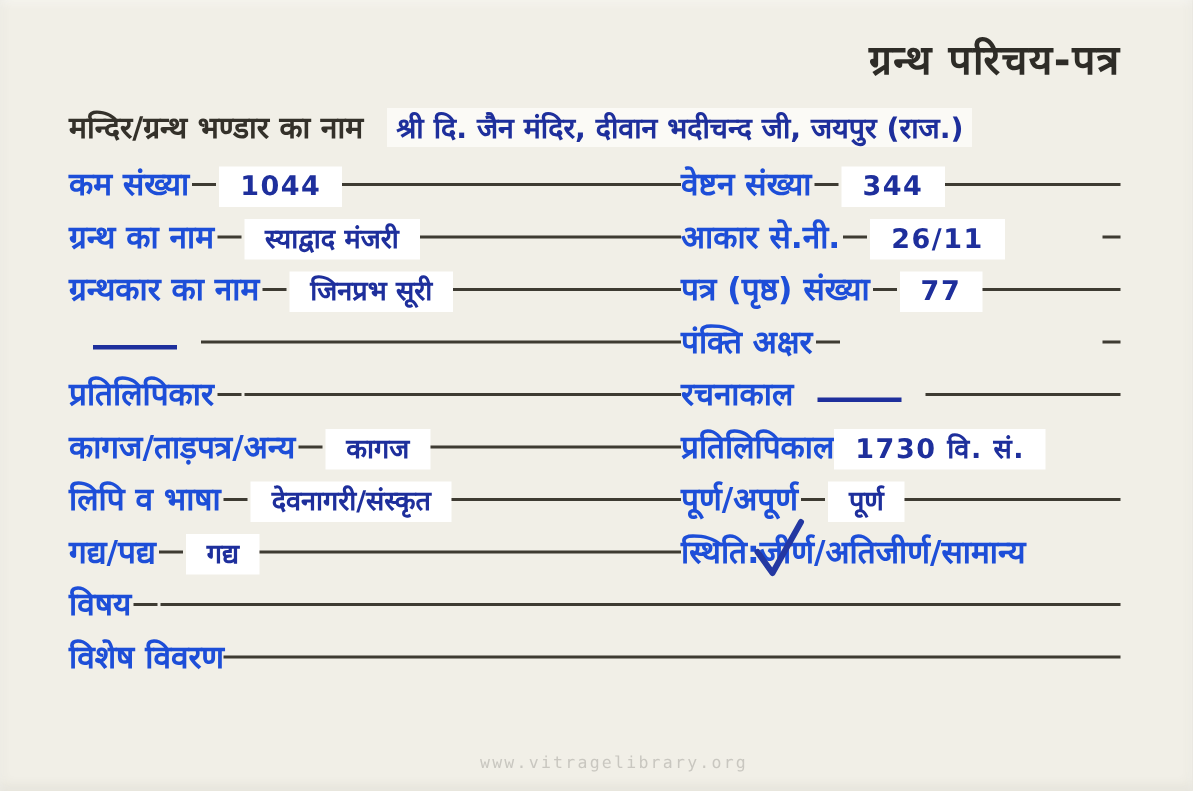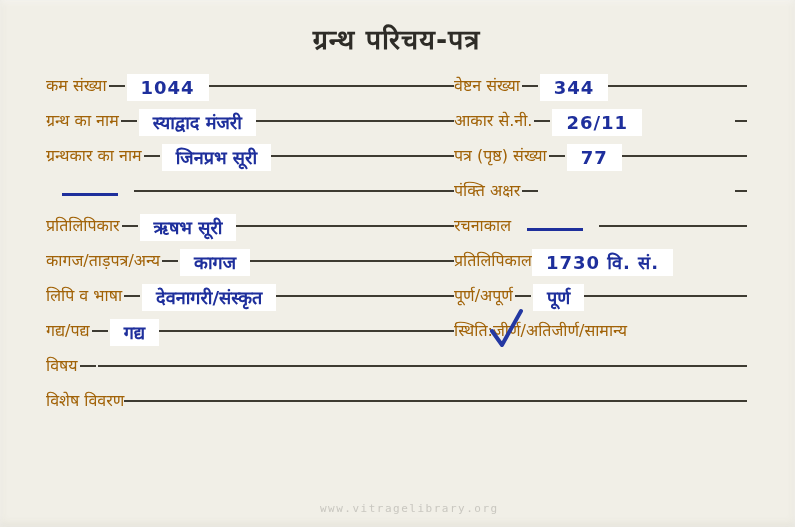--- a/index.html
+++ b/index.html
@@ -11,21 +11,21 @@
     height: 527px;
     background: #f1efe7;
     font-family: "DejaVu Sans", "Liberation Sans", sans-serif;
     color: #3a372f;
     overflow: hidden;
     box-shadow: inset 0 -3px 8px rgba(90,85,70,0.08), inset 0 2px 6px rgba(255,255,255,0.5);
     padding: 20px 48px 0 46px;
   }
 
   .title {
-    text-align: center;
+    text-align: right;
     font-size: 27px;
     font-weight: 700;
     color: #2e2c27;
     letter-spacing: 1px;
     margin-bottom: 14px;
   }
 
   .header-row {
     display: flex;
     align-items: baseline;
@@ -46,25 +46,25 @@
     padding: 0 6px;
   }
 
   .rows { margin-top: 6px; }
 
   .row { display: flex; height: 35px; }
   .half-l { width: 408px; display: flex; min-width: 0; }
   .half-r { flex: 1; display: flex; min-width: 0; }
 
   .lbl {
-    font-size: 16px;
-    font-weight: 400;
+    font-size: 21px;
+    font-weight: 700;
     line-height: 30px;
     white-space: nowrap;
-    color: #a16207;
+    color: #1d4ed8;
   }
   .stub { width: 16px; border-bottom: 2px solid #3e3b32; height: 16px; margin: 0 2px; flex: none; }
   .grow { flex: 1; border-bottom: 2px solid #3e3b32; height: 16px; min-width: 8px; }
   .spacer { flex: 1; min-width: 8px; }
   .tick { width: 12px; border-bottom: 2px solid #3e3b32; height: 16px; flex: none; }
 
   .val {
     font-size: 18px;
     font-weight: 700;
     color: #1e2f9c;
@@ -107,20 +107,24 @@
     color: #c9c7c0;
   }
 </style>
 </head>
 <body>
 
 <div class="paper">
 
   <div class="title">ग्रन्थ परिचय-पत्र</div>
 
+  <div class="header-row">
+    <span class="header-label">मन्दिर/ग्रन्थ भण्डार का नाम</span>
+    <span class="header-value">श्री दि. जैन मंदिर, दीवान भदीचन्द जी, जयपुर (राज.)</span>
+  </div>
 
   <div class="rows">
 
     <div class="row">
       <div class="half-l">
         <span class="lbl">कम संख्या</span>
         <span class="stub"></span>
         <span class="val num">1044</span>
         <span class="grow"></span>
       </div>
@@ -173,21 +177,20 @@
         <span class="stub"></span>
         <span class="spacer"></span>
         <span class="tick"></span>
       </div>
     </div>
 
     <div class="row">
       <div class="half-l">
         <span class="lbl">प्रतिलिपिकार</span>
         <span class="stub"></span>
-        <span class="val">ऋषभ सूरी</span>
         <span class="grow"></span>
       </div>
       <div class="half-r">
         <span class="lbl">रचनाकाल</span>
         <span class="blue-dash"></span>
         <span class="grow"></span>
       </div>
     </div>
 
     <div class="row">

